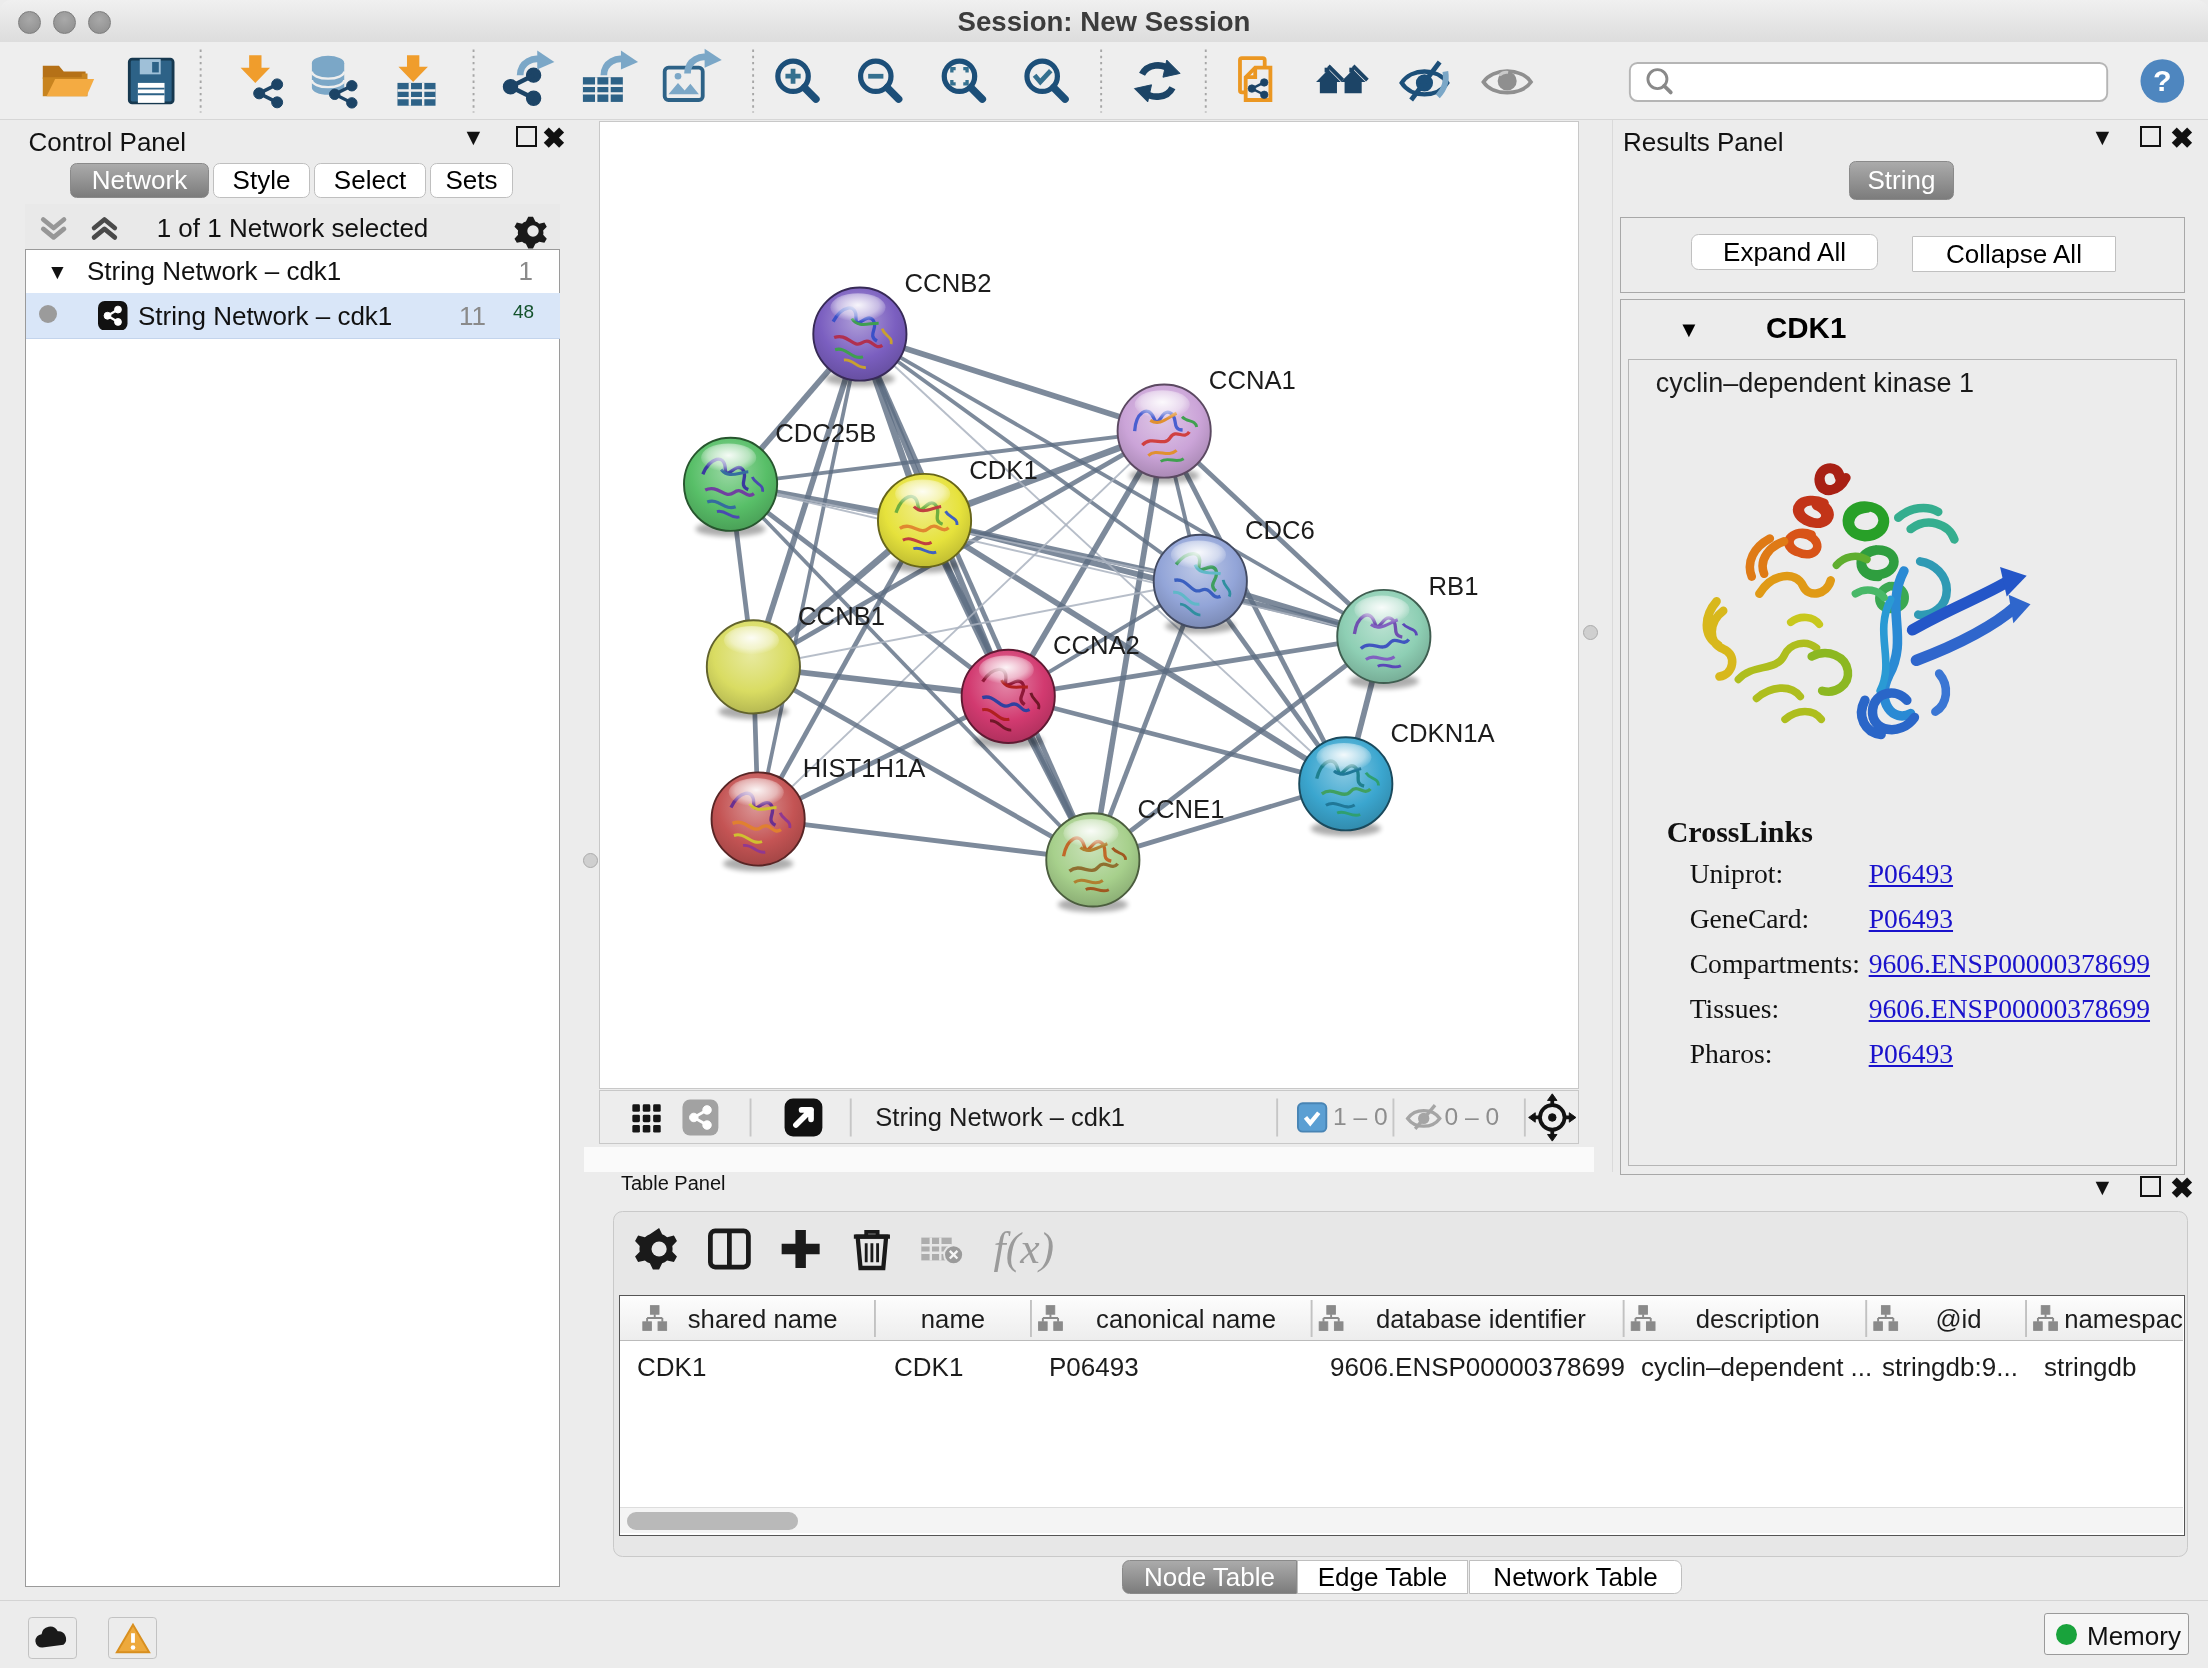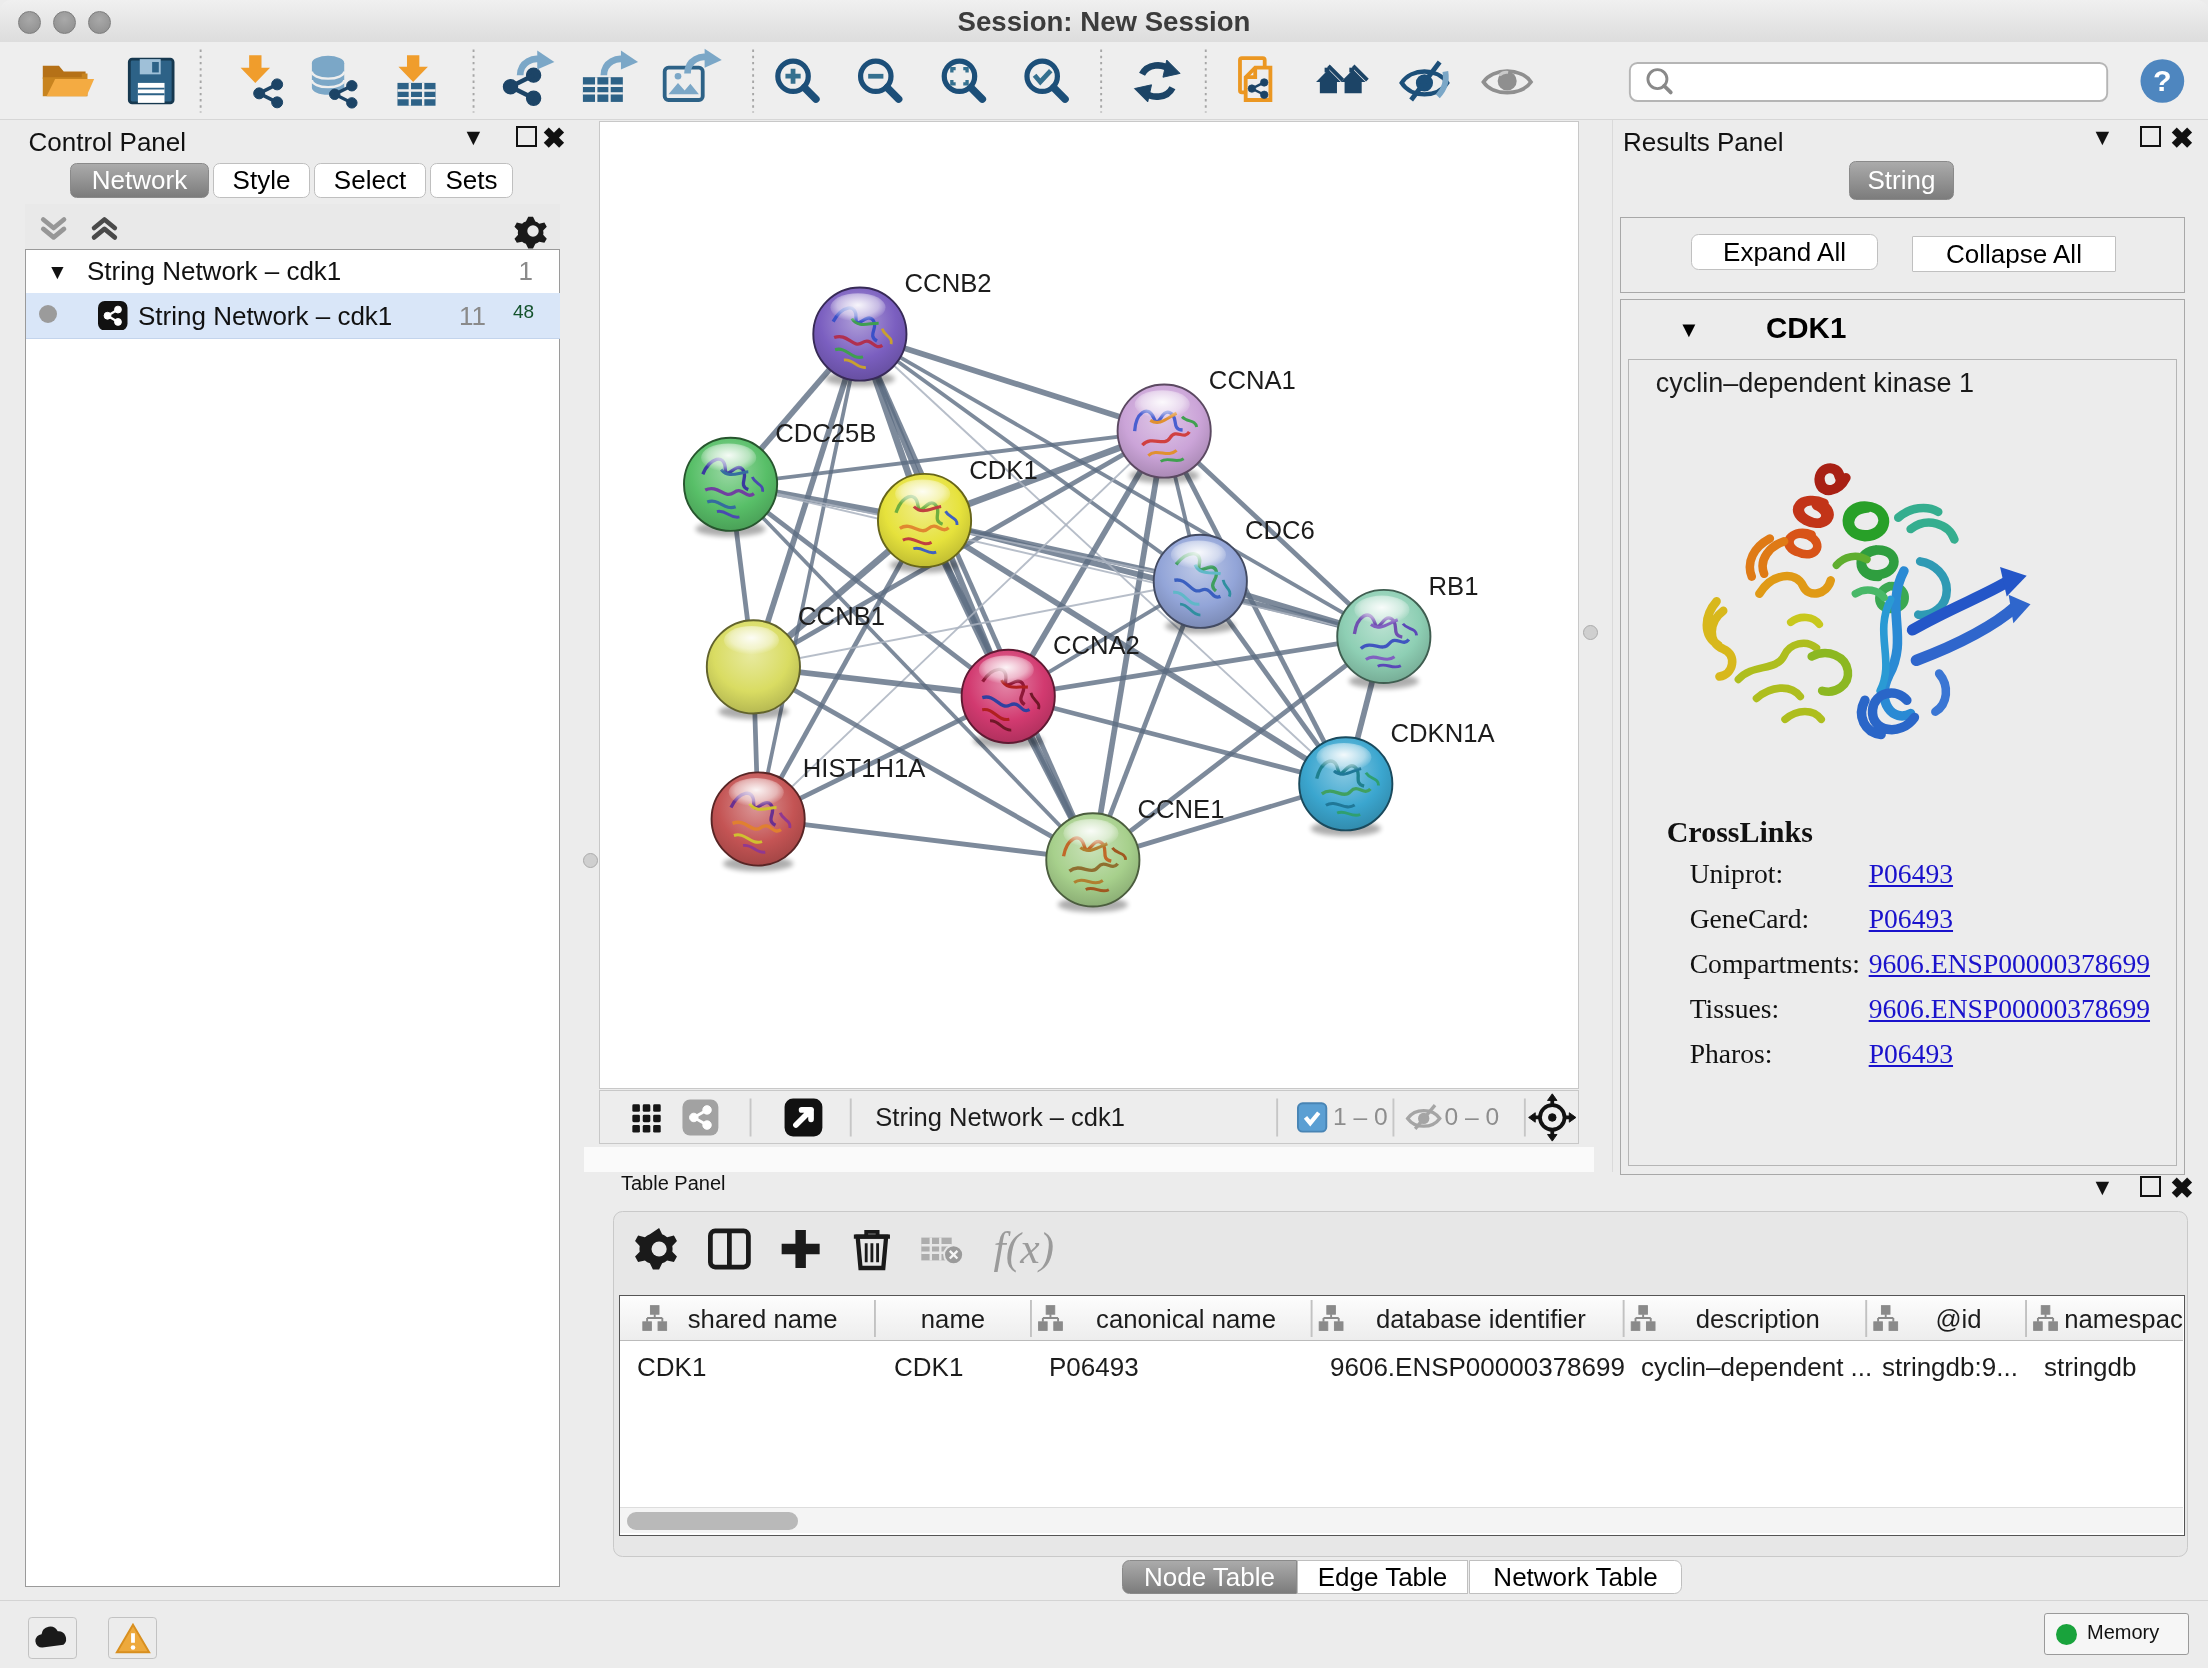--- a/index.html
+++ b/index.html
@@ -194,20 +194,21 @@
 <div class="tab" style="left:430px;top:163px;width:83px">Sets</div>
 <div class="abs" style="left:25px;top:204px;width:535px;height:46px;background:#e9e9e9">
   <svg style="position:absolute;left:9.5px;top:7.6px" width="105" height="32" viewBox="0 0 110 34" fill="none" stroke-linecap="round" stroke-linejoin="round">
         <g stroke="#979797" stroke-width="5">
           <path d="M8,8 l11,9 11,-9 M8,18 l11,9 11,-9"></path>
         </g>
         <g stroke="#4a4a4a" stroke-width="5">
           <path d="M62,17 l11,-9 11,9 M62,27 l11,-9 11,9"></path>
         </g>
       </svg>
+  <span style="position:absolute;left:0;top:8.6px;width:100%;text-align:center;font-size:26px;color:#111">1 of 1 Network selected</span>
 </div>
 <svg class="abs" style="left:514px;top:211px" width="38" height="38" viewBox="0 0 40 40">
       <path fill="#1a1a1a" d="M20,6 l2.5,5 a10,10 0 0 1 4,2.3 l5.5,-1.2 2.5,4.4 -3.8,4 a10,10 0 0 1 0,4.6 l3.8,4 -2.5,4.4 -5.5,-1.2 a10,10 0 0 1 -4,2.3 l-2.5,5 -5,0 -2.5,-5 a10,10 0 0 1 -4,-2.3 l-5.5,1.2 -2.5,-4.4 3.8,-4 a10,10 0 0 1 0,-4.6 l-3.8,-4 2.5,-4.4 5.5,1.2 a10,10 0 0 1 4,-2.3 l2.5,-5 z M20,15 a6,6 0 1 0 0,12 a6,6 0 1 0 0,-12"></path>
     </svg>
 <div class="abs" style="left:25px;top:249px;width:535px;height:1338px;background:#fff;border:1px solid #9a9a9a">
   <div class="abs" style="left:0;top:0;width:534px;height:43px">
     <span style="position:absolute;left:21px;top:9.5px;font-size:21px;color:#111">▼</span>
     <span style="position:absolute;left:61px;top:5.7px;font-size:26px;color:#111">String Network – cdk1</span>
     <span style="position:absolute;right:27px;top:5.7px;font-size:26px;color:#8a8a8a">1</span>
   </div>
@@ -762,15 +763,15 @@
 </div>
 <div class="abs" style="left:108px;top:1617px;width:49px;height:42px;border:1px solid #c2c2c2;border-radius:3.8px">
 <svg width="48" height="40" viewBox="0 0 50 42">
         <path d="M25,7 L42,36 H8 Z" fill="#eda93c" stroke="#d88f1f" stroke-width="2"></path>
         <path d="M25,16 v10" stroke="#fff" stroke-width="4"></path>
         <circle cx="25" cy="31" r="2.4" fill="#fff"></circle>
       </svg>
 </div>
 <div class="abs" style="left:2044px;top:1613px;width:145px;height:42px;background:#f6f6f6;border:1.9px solid #9a9a9a;border-radius:2.9px">
   <span style="position:absolute;left:11.4px;top:9.5px;width:21px;height:21px;border-radius:50%;background:#19a33c"></span>
-  <span style="position:absolute;left:42px;top:6.7px;font-size:20px;color:#111">Memory</span>
+  <span style="position:absolute;left:42px;top:6.7px;font-size:26px;color:#111">Memory</span>
 </div>
 </div>
 
 </body></html>

